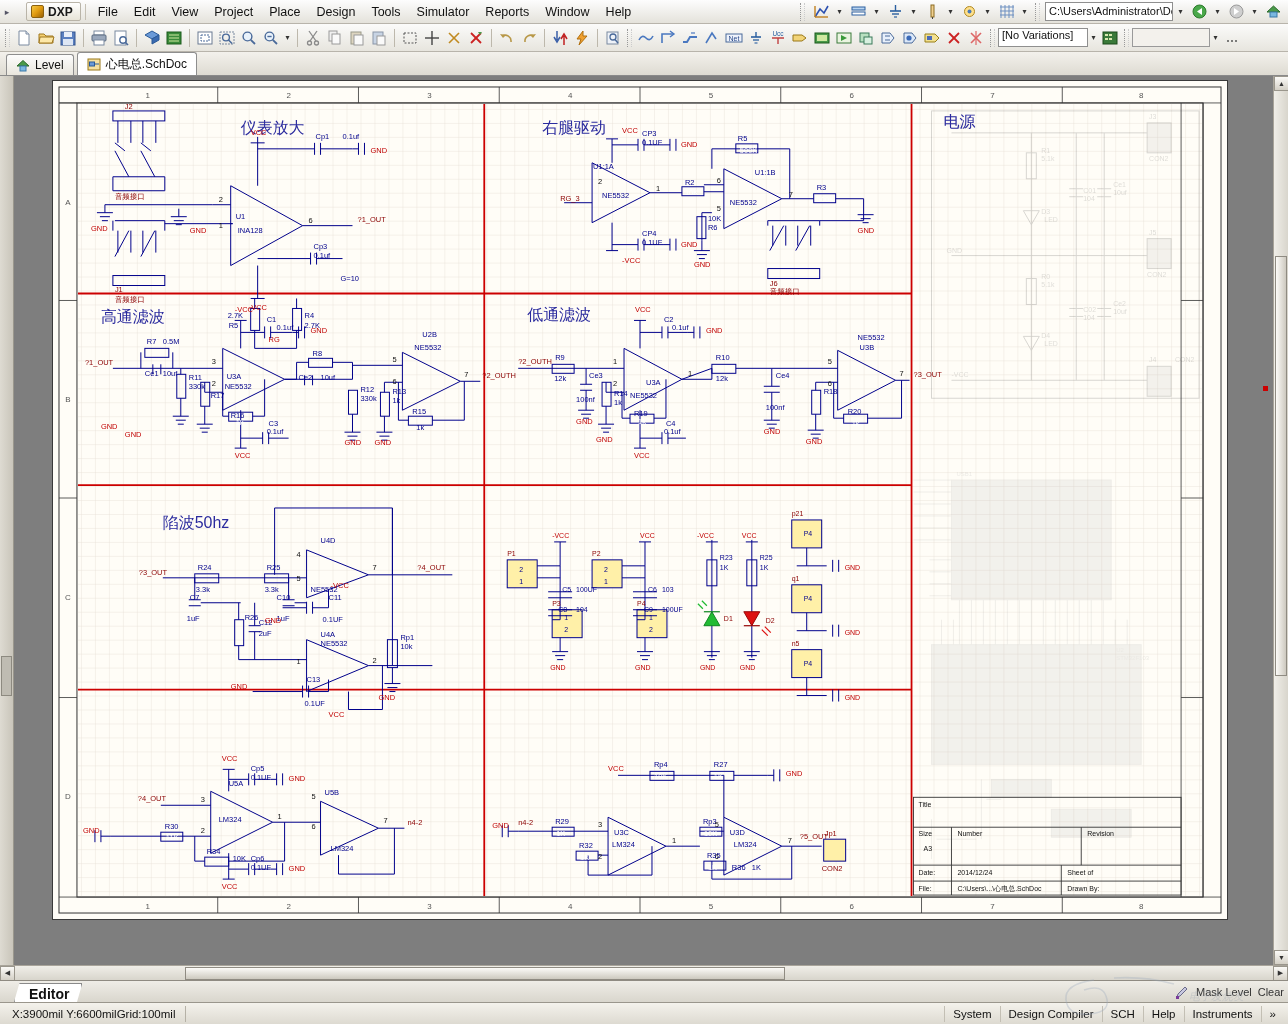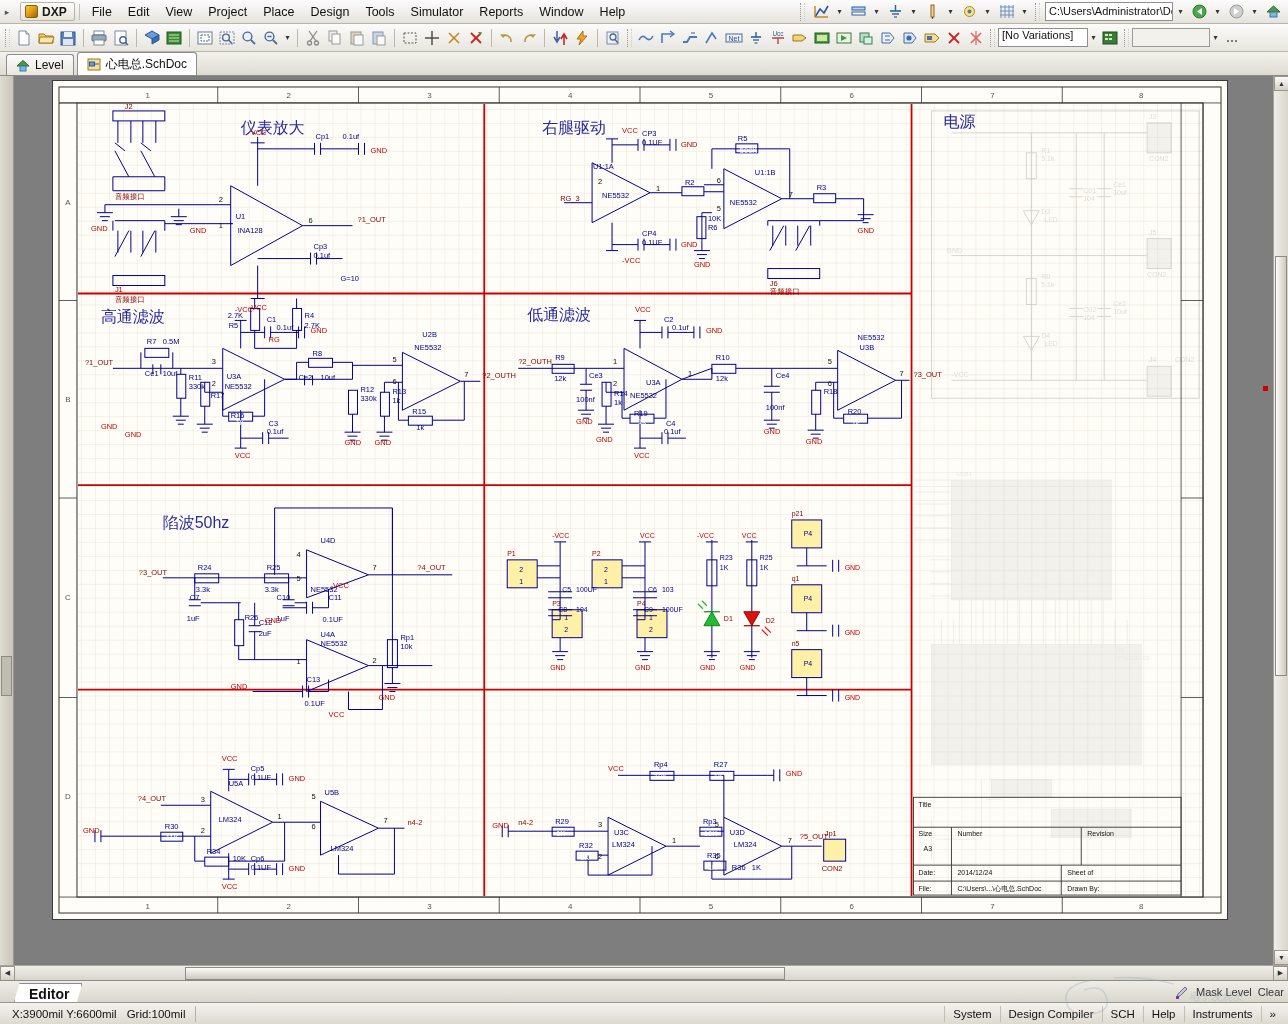--- a/index.html
+++ b/index.html
@@ -57,21 +57,21 @@
   .menubar {
     height: 24px; min-height: 24px;
     background: linear-gradient(to bottom,#fdfdfd,#e4e2db);
     display: flex; align-items: center;
     border-bottom: 1px solid #b8b4ab;
     position: relative;
   }
   .menu-arrow { width: 14px; text-align:center; color:#556; font-size:9px; }
   .dxp-btn {
     display:flex; align-items:center; gap:4px;
-    padding: 1px 7px 1px 4px; margin-left:6px;
+    padding: 1px 7px 1px 4px; margin-left:12px;
     border:1px solid #b9b4a8; border-radius:2px;
     background: linear-gradient(to bottom,#ffffff,#e8e4d8);
     height:19px;
   }
   .dxp-sq {
     width:13px;height:13px;border-radius:2px;
     background: linear-gradient(135deg,#f5c842 0%,#e09a10 50%,#9a6206 100%);
     border:1px solid #8a6010;
   }
   .dxp-label { font-size:12px; color:#1a1a1a; font-weight:600; }
@@ -1515,21 +1515,21 @@
     </div>
     <div class="sb-arrow">▶</div>
   </div>
 
   <div class="panelbar">
     <div class="editor-tab">Editor</div>
   </div>
 
   <div class="statusbar">
     <span class="status-coords">X:3900mil Y:6600mil</span>
-    <span class="status-coords" style="padding-left:10px;">Grid:100mil</span>
+    <span class="status-coords" style="padding-left:0;">Grid:100mil</span>
     <span class="status-div"></span>
     <div class="status-right">
       <span class="sbtn">System</span>
       <span class="sbtn">Design Compiler</span>
       <span class="sbtn">SCH</span>
       <span class="sbtn">Help</span>
       <span class="sbtn">Instruments</span>
       <span class="sbtn">»</span>
     </div>
   </div>

